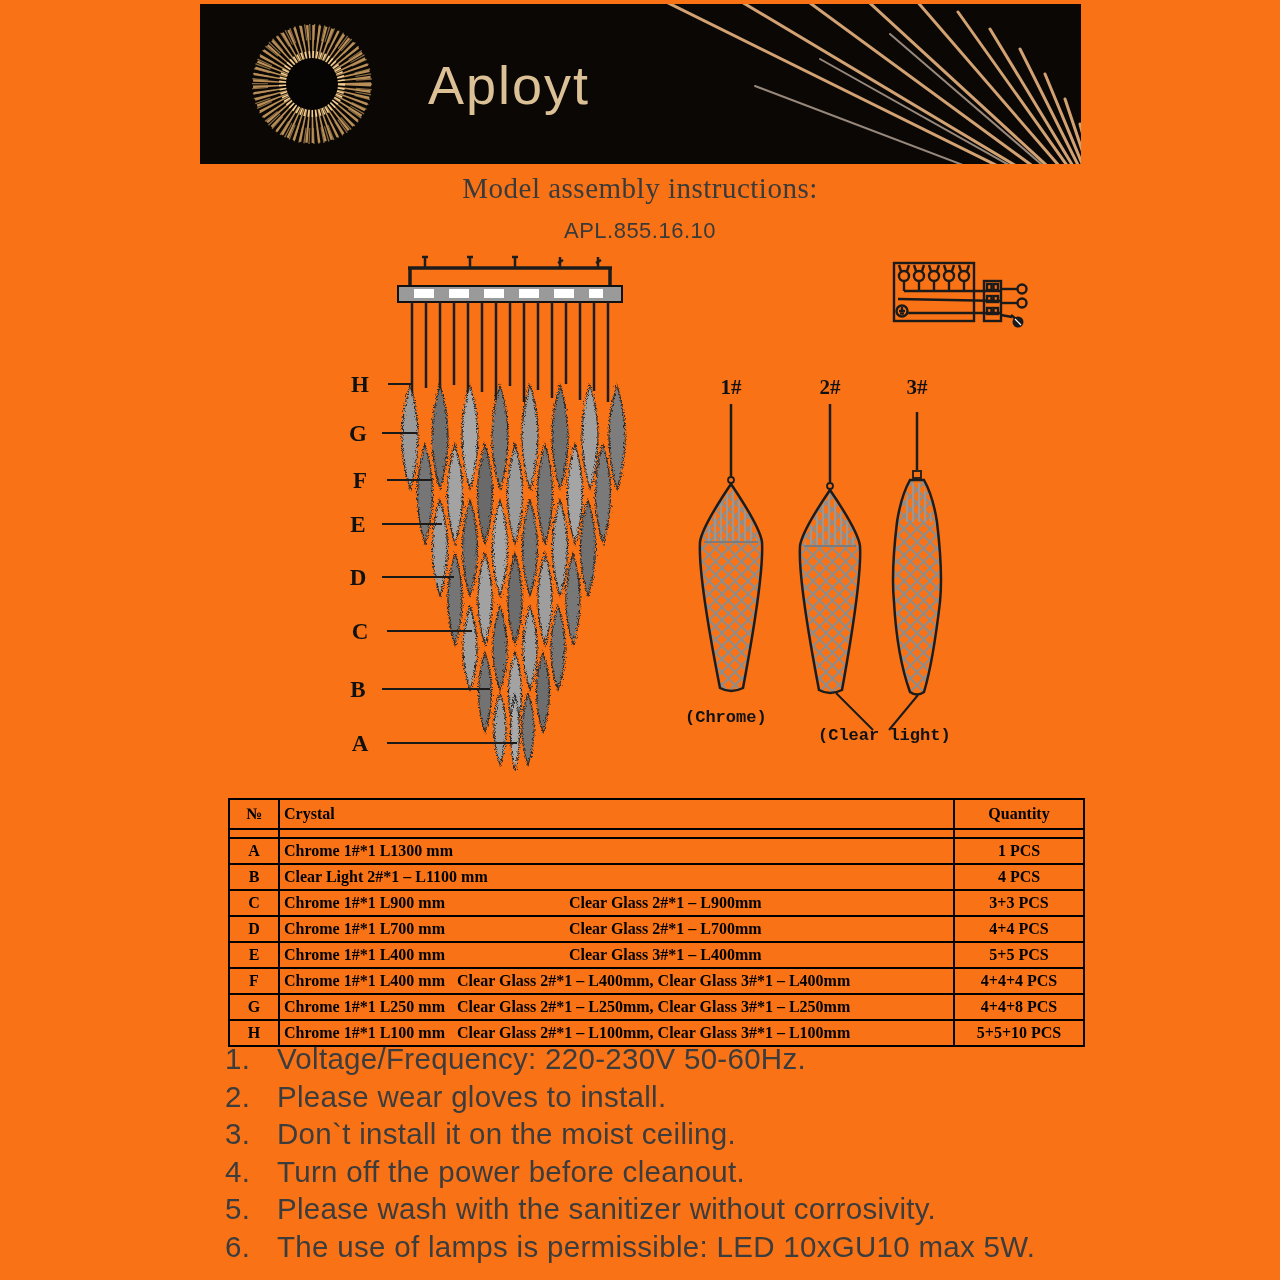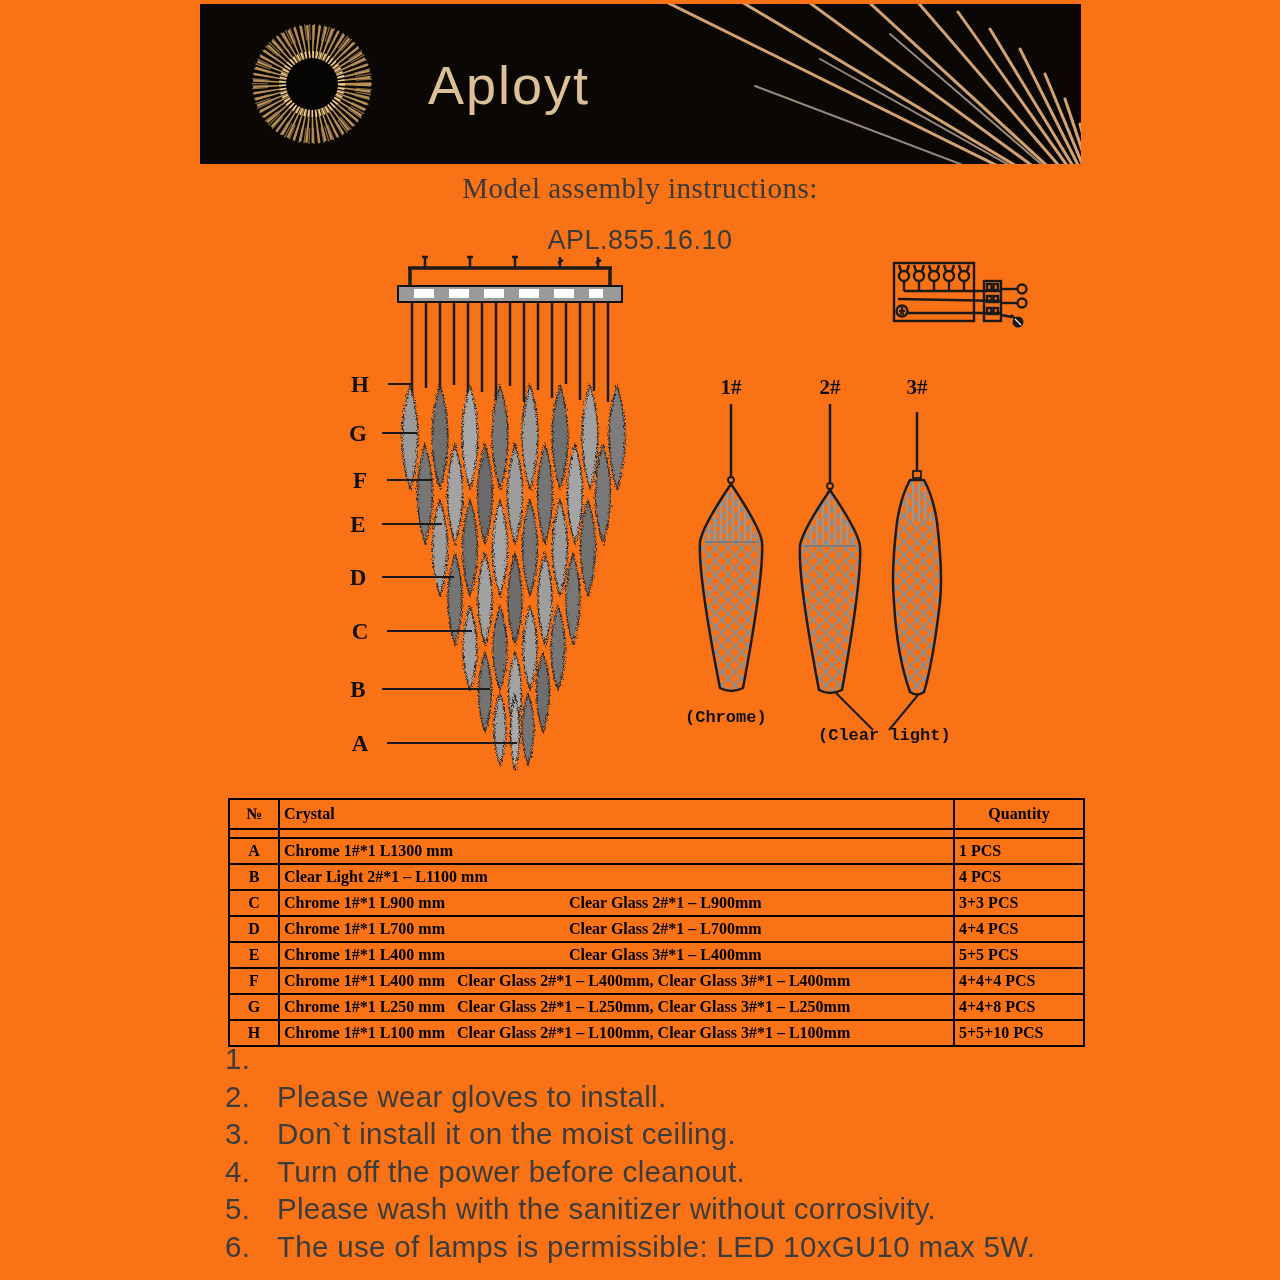--- a/index.html
+++ b/index.html
@@ -8,37 +8,37 @@
 
   
   .banner{position:absolute;left:200px;top:4px;width:881px;height:160px;background:#0a0705;overflow:hidden;}
   .banner svg{position:absolute;}
   .brand{position:absolute;left:228px;top:50px;font-size:54px;letter-spacing:2px;color:#dcc096;
          font-family:"Liberation Sans",sans-serif;font-weight:400;}
 
   
   .title-wrap{position:absolute;left:0;top:172px;width:1280px;text-align:center;color:#3a3a3a;}
   .title-line1{font-size:29px;letter-spacing:.5px;font-family:Liberation Serif, serif;}
-  .title-line2{font-size:27px;margin-top:20px;letter-spacing:.5px;}
+  .title-line2{font-size:22px;margin-top:13px;letter-spacing:.5px;}
 
   
   .chandelier-svg{position:absolute;left:330px;top:252px;width:330px;height:530px;}
   .pendants-svg{position:absolute;left:670px;top:360px;width:330px;height:390px;}
   .wiring-svg{position:absolute;left:880px;top:253px;width:160px;height:85px;}
   .diag-letter{font-family:"Liberation Serif",serif;font-weight:bold;font-size:23px;fill:#111;}
   .pend-label{font-family:"Liberation Serif",serif;font-weight:bold;font-size:21px;fill:#111;}
   .pend-caption{font-family:"Liberation Mono",monospace;font-weight:bold;font-size:17px;fill:#111;}
 
   
   table.parts{position:absolute;left:228px;top:798px;width:825px;border-collapse:collapse;
       font-family:"Liberation Serif",serif;font-weight:bold;font-size:16px;color:#000;table-layout:fixed;}
   table.parts td{border:2px solid #000;padding:0 4px;overflow:hidden;white-space:nowrap;}
   td.c-num{width:40px;text-align:center;}
   td.c-crystal{width:665px;position:relative;padding-left:7px;}
-  td.c-qty{width:120px;}
+  td.c-qty{width:120px;text-align:center;}
   tr.hdr td{height:28px;text-align:center;}
   tr.spacer td{height:7px;padding:0;}
   tr.rowdata td{height:24px;}
   .crystal-part2{margin-left:12px;}
   .crystal-part2:empty{display:none;}
   tr.wide-gap .crystal-part2{margin-left:0;position:absolute;left:289px;top:50%;transform:translateY(-50%);}
 
   
   .instructions{position:absolute;left:225px;top:1040px;width:900px;color:#3c3c3c;}
   .instr-item{display:flex;font-size:29.5px;line-height:37.5px;letter-spacing:.3px;}
@@ -363,20 +363,21 @@
       <td class="c-num">H</td>
       <td class="c-crystal"><span class="crystal-part1">Chrome 1#*1 L100 mm</span><span class="crystal-part2">Clear Glass 2#*1 – L100mm, Clear Glass 3#*1 – L100mm</span></td>
       <td class="c-qty">5+5+10 PCS</td>
     </tr>
   </tbody>
     </table>
 
   <div class="instructions">
     <div class="instr-item">
       <span class="instr-num">1.</span>
+      <span>Voltage/Frequency: 220-230V 50-60Hz.</span>
     </div>
     <div class="instr-item">
       <span class="instr-num">2.</span>
       <span>Please wear gloves to install.</span>
     </div>
     <div class="instr-item">
       <span class="instr-num">3.</span>
       <span>Don`t install it on the moist ceiling.</span>
     </div>
     <div class="instr-item">

